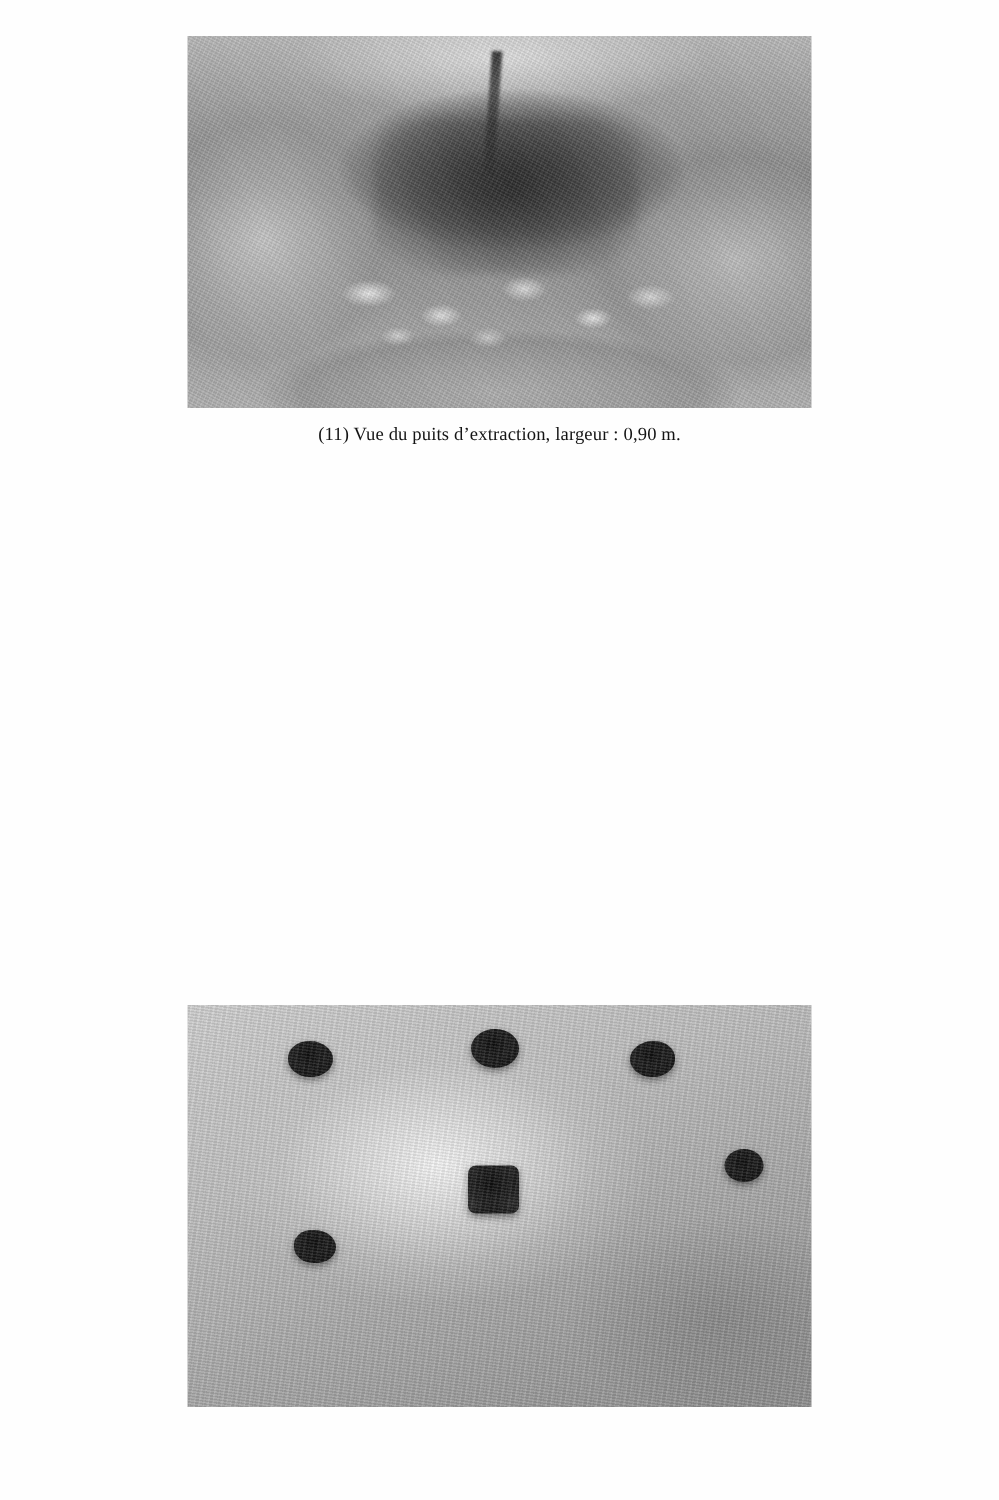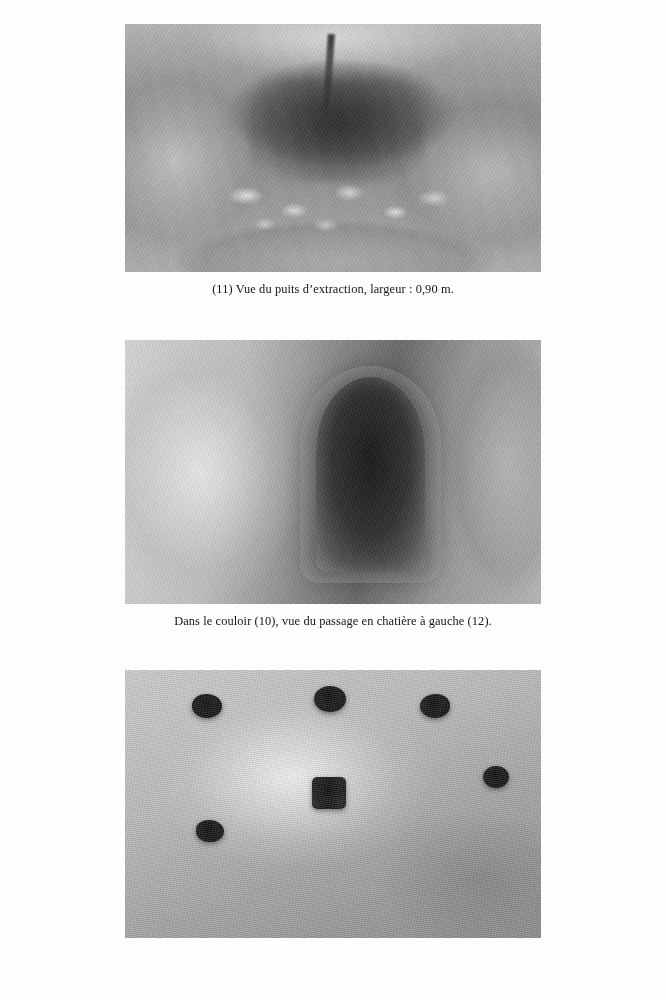--- a/index.html
+++ b/index.html
@@ -166,30 +166,20 @@
       <div class="darkpit"></div>
       <div class="crack"></div>
       <div class="shelf"></div>
       <div class="grain"></div>
     </div>
     <div class="caption">
       <div>(11) Vue du puits d’extraction, largeur : 0,90 m.</div>
     </div>
   </div>
 
-  <div class="figure" id="fig2">
-    <div class="photo" id="photo2">
-      <div class="tunnel"></div>
-      <div class="rim"></div>
-      <div class="grain"></div>
-    </div>
-    <div class="caption">
-      <div>Dans le couloir (10), vue du passage en chatière à gauche (12).</div>
-    </div>
-  </div>
 
   <div class="figure" id="fig3">
     <div class="photo" id="photo3">
       <div class="hole h1"></div>
       <div class="hole h2"></div>
       <div class="hole h3"></div>
       <div class="hole h4"></div>
       <div class="hole h5"></div>
       <div class="hole h6"></div>
       <div class="grain"></div>

